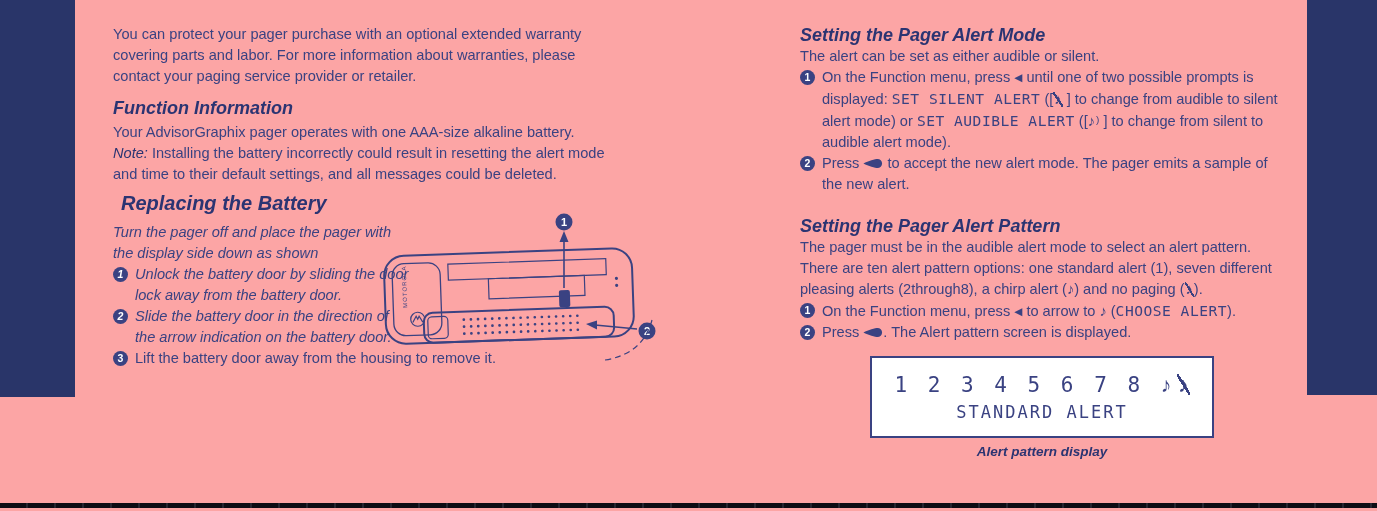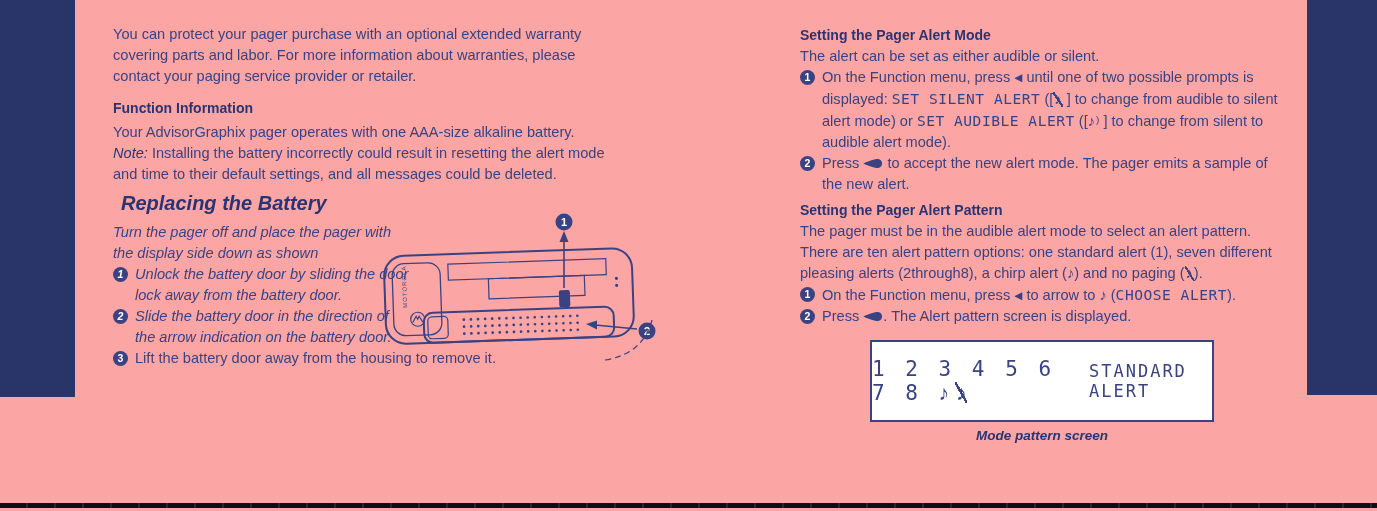--- a/index.html
+++ b/index.html
@@ -13,21 +13,21 @@
   .edge-bar.right{right:0;width:70px;height:395px;}
   .bottom-rule{
     position:absolute;left:0;top:503px;width:100%;height:5px;
     background:repeating-linear-gradient(90deg,var(--bottom_rule,#0d0d15) 0 26px,#262631 26px 28px);
   }
   .col{position:absolute;top:24px;}
   .col-left{left:113px;width:497px;}
   .col-right{left:800px;width:487px;}
   p.body{margin:0;font-size:14.6px;line-height:21px;}
   .mb16{margin-bottom:15px;}
-  h2{font-size:14px;line-height:22px;margin:0;color:var(--heading,#2b3472);font-weight:bold;}
+  h2{font-size:18px;line-height:22px;margin:0;color:var(--heading,#2b3472);font-weight:bold;font-style:italic;}
   h2.gap-top{margin-top:10px;margin-bottom:3px;}
   h3.bi{font-size:20px;line-height:21px;margin:8px;font-style:italic;font-weight:bold;color:var(--heading,#2b3472);}
   .bi{font-style:italic;font-weight:normal;color:var(--heading,#2b3472);}
   .step{display:flex;gap:7px;align-items:flex-start;font-size:14.6px;line-height:21px;}
   .step-num{
     flex:0 0 auto;width:15px;height:15px;border-radius:50%;
     background:var(--ink,#3a4282);color:#fff;font-size:10.5px;font-weight:bold;
     display:flex;align-items:center;justify-content:center;margin-top:3px;
   }
   .step-text{flex:1;}
@@ -36,24 +36,24 @@
   .icon{display:inline-block;line-height:1;}
   .icon-left-btn{font-size:0.72em;vertical-align:1.5px;}
   .icon-note{font-size:1em;}
   .icon-slashed{
     background:linear-gradient(to top right,transparent 44%,currentColor 44%,currentColor 56%,transparent 56%);
     padding:0 1px;
   }
   .icon-waves::after{content:")";font-size:0.68em;vertical-align:3px;margin-left:1px;}
   .icon-read-btn svg{width:20px;height:11px;vertical-align:-1px;fill:currentColor;}
   .pager-art{position:absolute;left:258px;top:188px;color:var(--ink,#3a4282);}
-  .sec-pattern{margin-top:4px;}
+  .sec-pattern{margin-top:20px;}
   .lcd-screen{
     margin:13px 0 0 70px;width:340px;height:78px;border:2px solid var(--ink,#3a4282);
-    background:#fff;display:flex;flex-direction:row;align-items:center;justify-content:center;gap:5px;
+    background:#fff;display:flex;flex-direction:column;align-items:center;justify-content:center;gap:5px;
   }
   .lcd-line1{font-size:21px;}
   .lcd-line1 .lcd{letter-spacing:4px;}
   .lcd-line2{font-size:17px;letter-spacing:2px;font-family:"DejaVu Sans Mono",monospace;}
   .screen-caption{
     margin:6px 0 0 70px;width:344px;text-align:center;
     font-size:13.5px;font-style:italic;font-weight:bold;color:var(--heading,#2b3472);
   }
   .art-line{stroke:currentColor;fill:none;}
 </style>
@@ -162,17 +162,17 @@
         <span class="step-num">2</span>
         <span class="step-text"><span class="seg">Press </span><span class="icon icon-read-btn"><svg viewBox="0 0 22 12">
                 <path d="M21 6a5 5 0 0 1-5 5c-2.2 0-10.5-2.1-15.5-5C5.5 3.1 13.8 1 16 1a5 5 0 0 1 5 5z"></path>
               </svg></span><span class="seg">. The Alert pattern screen is displayed.</span></span>
       </div>
 
       <div class="lcd-screen">
         <div class="lcd-line1"><span class="lcd">1 2 3 4 5 6 7 8 </span><span class="icon icon-note">♪</span><span class="seg"> </span><span class="icon icon-note icon-slashed">♪</span></div>
         <div class="lcd-line2">STANDARD ALERT</div>
       </div>
-      <div class="screen-caption">Mode pattern screen</div>
+      <div class="screen-caption">Alert pattern display</div>
     </div>
 
   </div>
 </div>
 
 </body></html>

